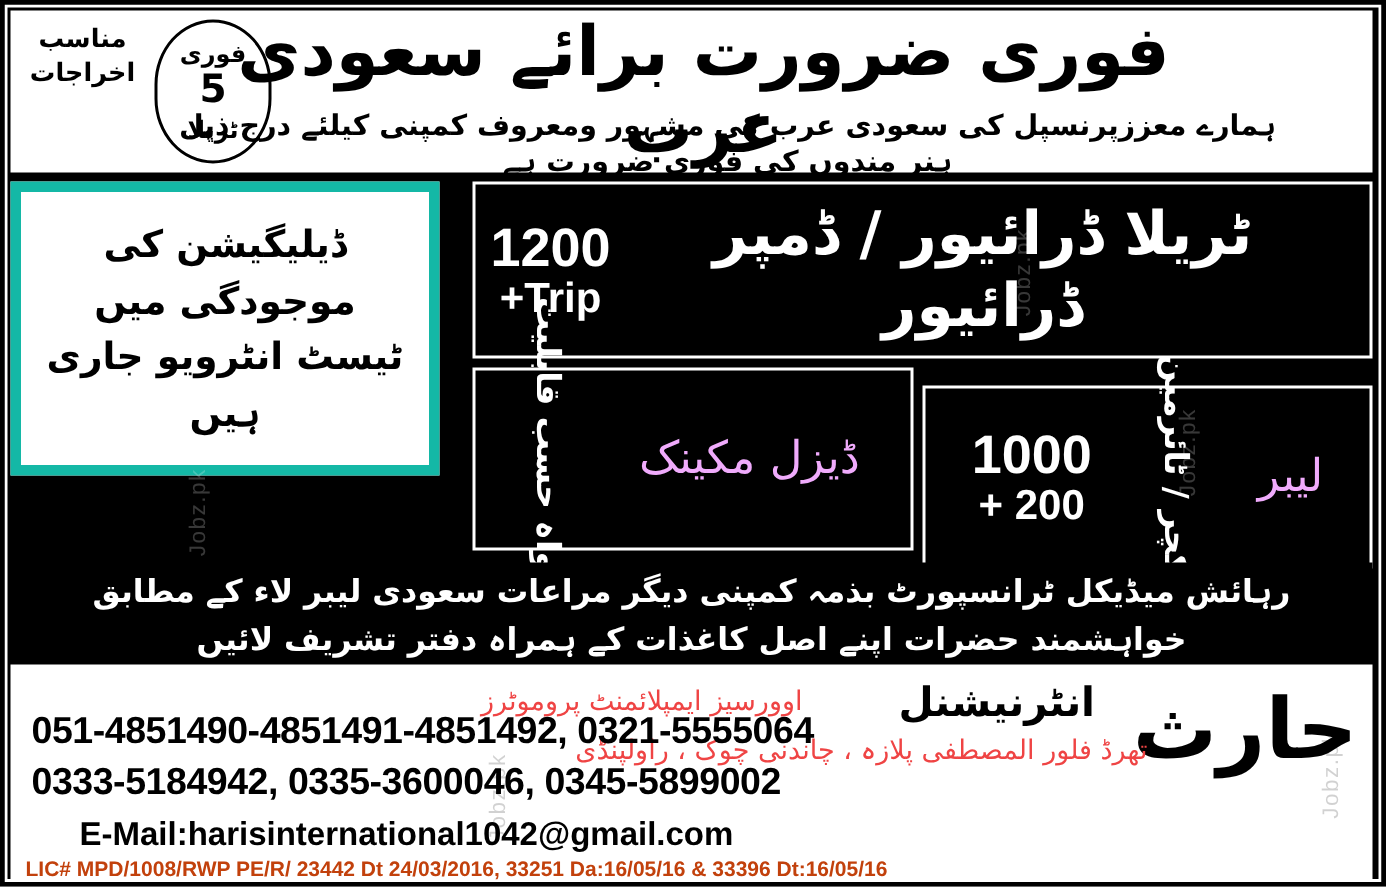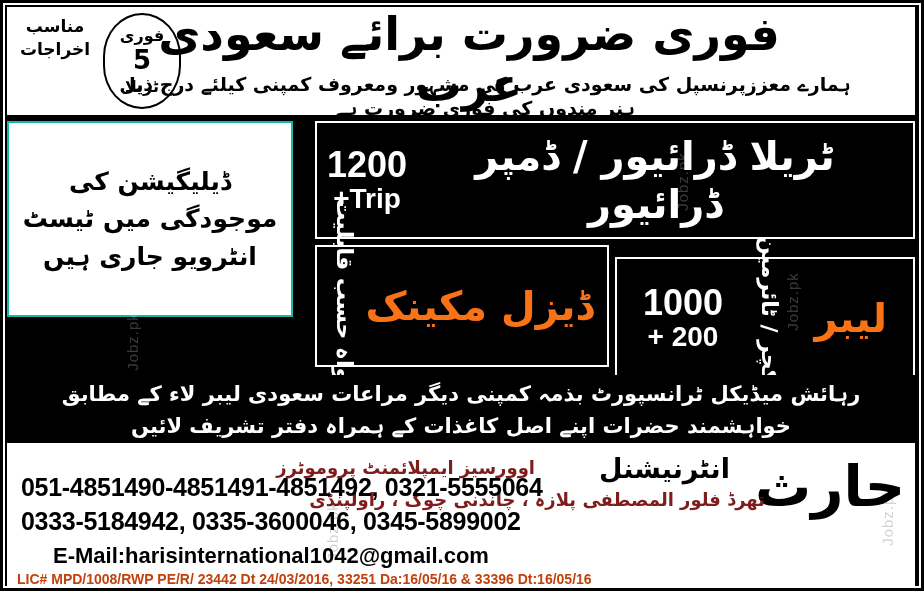--- a/index.html
+++ b/index.html
@@ -147,42 +147,42 @@
     width: 294px;
     height: 122px;
   }
   
   .cell-note {
     left: 0;
     top: 0;
     width: 286px;
     height: 196px;
     background: #ffffff;
-    border: 2px solid #14b8a6;
+    border: 7px solid #14b8a6;
   }
   .cell-agent {
     left: 0;
     top: 200px;
     width: 286px;
     height: 46px;
     background: #000;
     border: none;
   }
   .job-title {
     direction: rtl;
     color: #ffffff;
     font-weight: bold;
     line-height: 1.2;
   }
   .job1-title { font-size: 40px; }
   .job-sub {
     direction: rtl;
-    color: #f97316;
-    font-weight: bold;
-    font-size: 40px;
+    color: #f0abfc;
+    font-weight: normal;
+    font-size: 30px;
     line-height: 1.15;
   }
   .pay {
     color: #ffffff;
     font-weight: bold;
     font-size: 36px;
     line-height: 1.05;
     font-family: "Liberation Sans", sans-serif;
   }
   .pay .small {
@@ -269,22 +269,22 @@
     font-size: 27px;
     font-weight: bold;
     color: #000;
   }
   .addr {
     position: absolute;
     right: 215px;
     top: 48px;
     direction: rtl;
     font-size: 20px;
-    font-weight: bold;
-    color: #7f1d1d;
+    font-weight: normal;
+    color: #ef4444;
   }
   .phones {
     position: absolute;
     left: 14px;
     top: 28px;
     font-family: "Liberation Sans", sans-serif;
     font-size: 25px;
     font-weight: bold;
     color: #000;
     line-height: 1.35;

